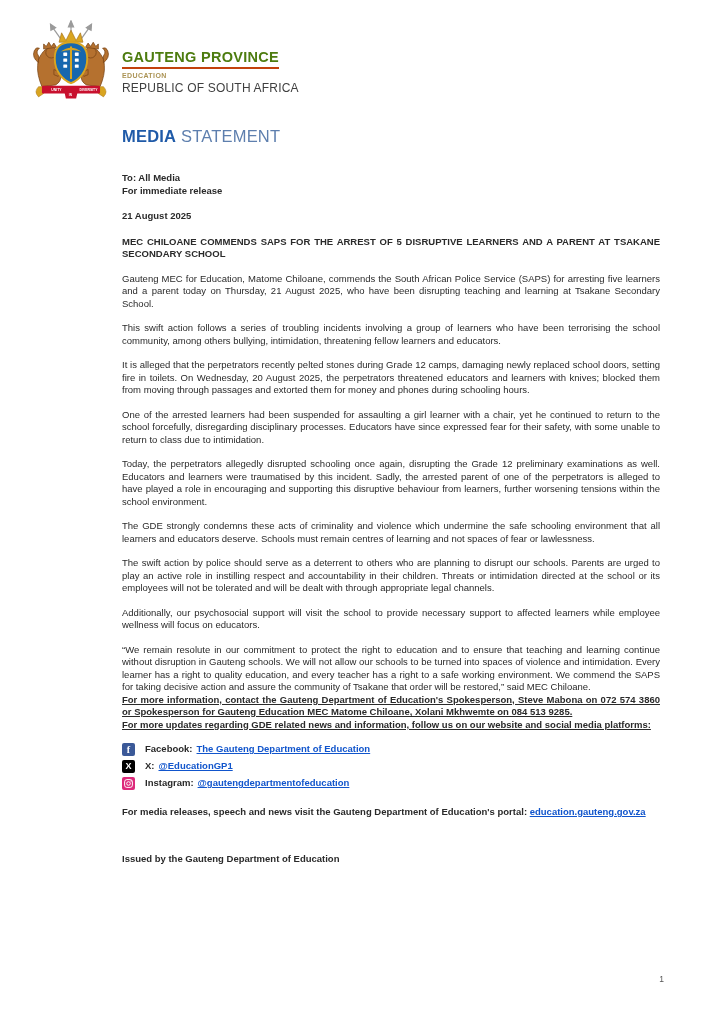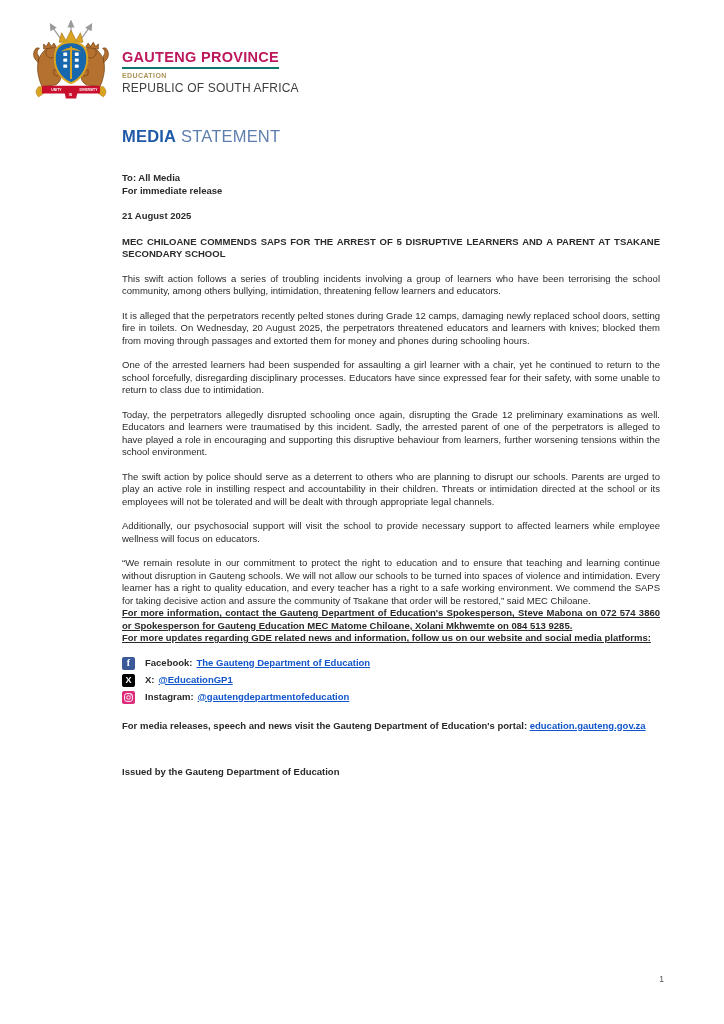--- a/index.html
+++ b/index.html
@@ -21,22 +21,22 @@
     left: 28px;
     display: flex;
     align-items: flex-start;
   }
   .crest { width: 86px; height: 82px; flex: 0 0 auto; }
   .header-text { margin-left: 8px; padding-top: 28px; }
   .province {
     font-size: 14.5px;
     font-weight: bold;
     letter-spacing: 0.3px;
-    color: #be185d;
-    border-bottom: 2px solid #0f766e;
+    color: #4d7c0f;
+    border-bottom: 2px solid #c2410c;
     padding-bottom: 2px;
     display: inline-block;
   }
   .dept {
     margin-top: 3px;
     font-size: 7px;
     font-weight: bold;
     letter-spacing: 0.4px;
     color: #ab9354;
   }
@@ -188,24 +188,26 @@
 
     <div class="meta">
       <div>To: All Media</div>
       <div>For immediate release</div>
     </div>
 
     <div class="date">21 August 2025</div>
 
     <div class="headline">MEC CHILOANE COMMENDS SAPS FOR THE ARREST OF 5 DISRUPTIVE LEARNERS AND A PARENT AT TSAKANE SECONDARY SCHOOL</div>
 
+    <p class="body-par">Gauteng MEC for Education, Matome Chiloane, commends the South African Police Service (SAPS) for arresting five learners and a parent today on Thursday, 21 August 2025, who have been disrupting teaching and learning at Tsakane Secondary School.</p>
     <p class="body-par">This swift action follows a series of troubling incidents involving a group of learners who have been terrorising the school community, among others bullying, intimidation, threatening fellow learners and educators.</p>
     <p class="body-par">It is alleged that the perpetrators recently pelted stones during Grade 12 camps, damaging newly replaced school doors, setting fire in toilets. On Wednesday, 20 August 2025, the perpetrators threatened educators and learners with knives; blocked them from moving through passages and extorted them for money and phones during schooling hours.</p>
     <p class="body-par">One of the arrested learners had been suspended for assaulting a girl learner with a chair, yet he continued to return to the school forcefully, disregarding disciplinary processes. Educators have since expressed fear for their safety, with some unable to return to class due to intimidation.</p>
     <p class="body-par">Today, the perpetrators allegedly disrupted schooling once again, disrupting the Grade 12 preliminary examinations as well. Educators and learners were traumatised by this incident. Sadly, the arrested parent of one of the perpetrators is alleged to have played a role in encouraging and supporting this disruptive behaviour from learners, further worsening tensions within the school environment.</p>
+    <p class="body-par">The GDE strongly condemns these acts of criminality and violence which undermine the safe schooling environment that all learners and educators deserve. Schools must remain centres of learning and not spaces of fear or lawlessness.</p>
     <p class="body-par">The swift action by police should serve as a deterrent to others who are planning to disrupt our schools. Parents are urged to play an active role in instilling respect and accountability in their children. Threats or intimidation directed at the school or its employees will not be tolerated and will be dealt with through appropriate legal channels.</p>
     <p class="body-par">Additionally, our psychosocial support will visit the school to provide necessary support to affected learners while employee wellness will focus on educators.</p>
     <p class="body-par">“We remain resolute in our commitment to protect the right to education and to ensure that teaching and learning continue without disruption in Gauteng schools. We will not allow our schools to be turned into spaces of violence and intimidation. Every learner has a right to quality education, and every teacher has a right to a safe working environment. We commend the SAPS for taking decisive action and assure the community of Tsakane that order will be restored,” said MEC Chiloane.</p>
 
     <p class="bold-par">For more information, contact the Gauteng Department of Education's Spokesperson, Steve Mabona on 072 574 3860 or Spokesperson for Gauteng Education MEC Matome Chiloane, Xolani Mkhwemte on 084 513 9285.</p>
 
     <p class="bold-par">For more updates regarding GDE related news and information, follow us on our website and social media platforms:</p>
 
     <div class="social">
       <div class="social-row">

